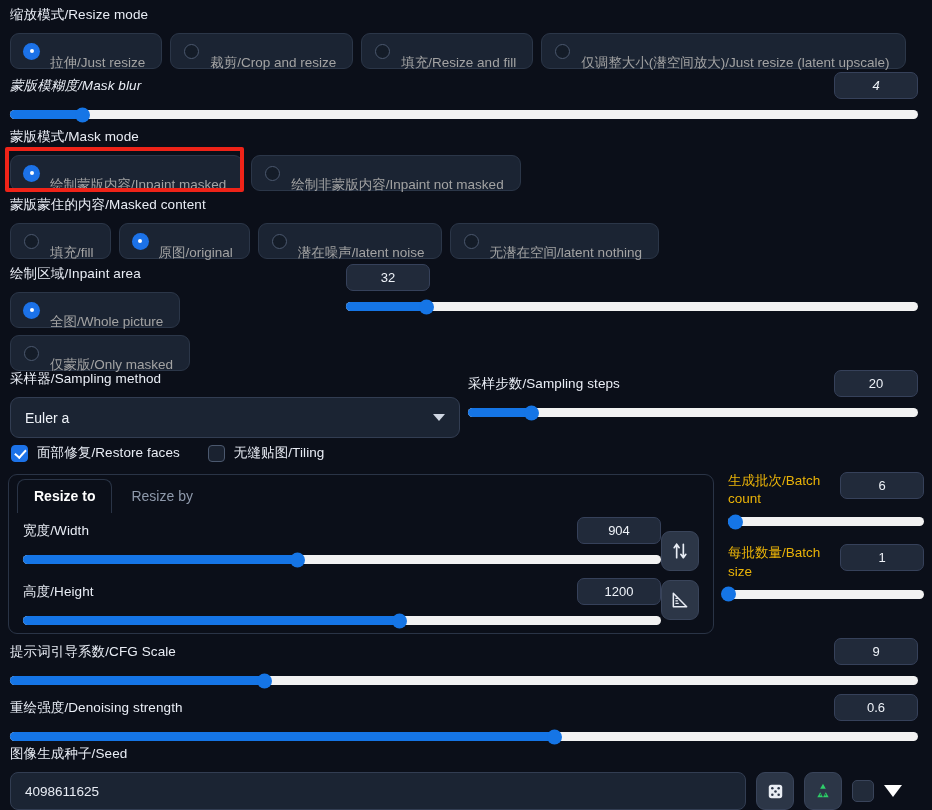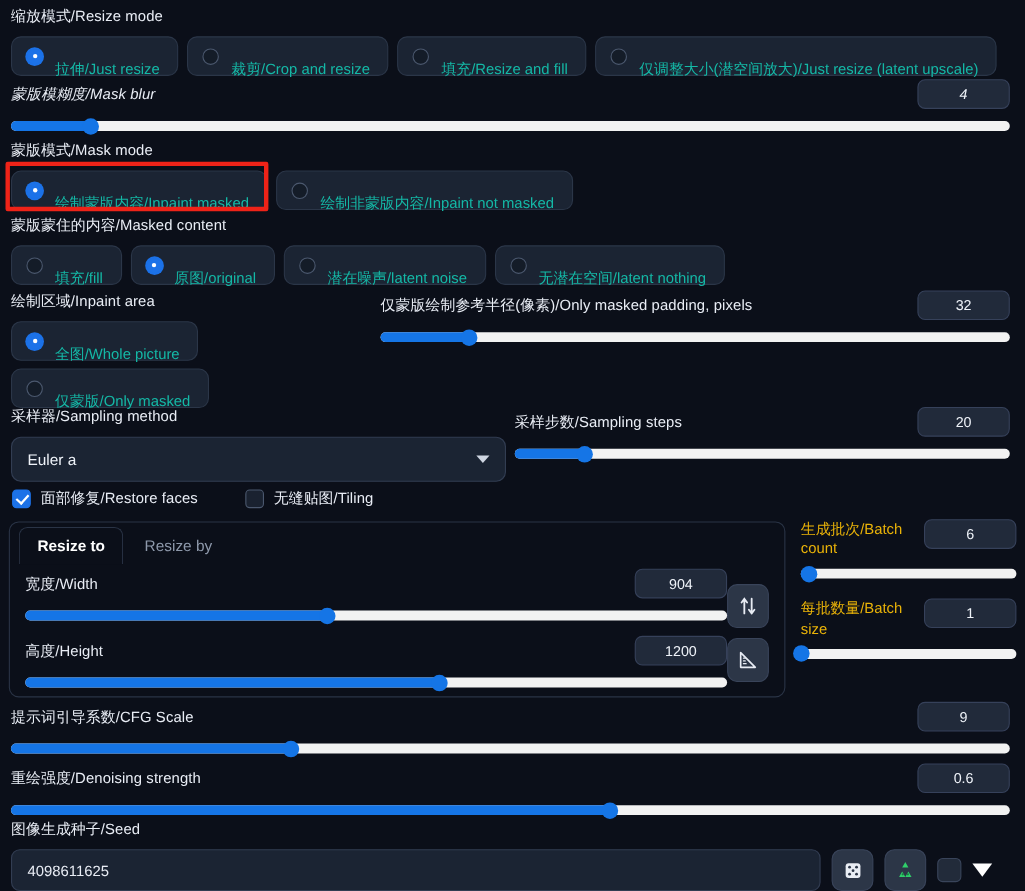--- a/index.html
+++ b/index.html
@@ -32,21 +32,21 @@
   .pill {
     display: flex; align-items: center; gap: 11px;
     background: #1b2433;
     border: 1px solid #2b3648;
     border-radius: 9px;
     padding: 9px 16px 9px 13px;
     height: 36px;
     cursor: pointer;
     white-space: nowrap;
   }
-  .pill .ptxt { font-size: 13.5px; color: #14b8a6; margin-top: 24px; }
+  .pill .ptxt { font-size: 13.5px; color: #a3a3a3; margin-top: 24px; }
   .radio {
     width: 15px; height: 15px; border-radius: 50%;
     border: 1px solid #4b586e;
     background: #141c28;
     flex: 0 0 auto;
     position: relative;
   }
   .radio.on {
     background: #1c72e8;
     border-color: #1c72e8;
@@ -101,21 +101,21 @@
     height: 41px;
     display: flex; align-items: center;
     padding: 0 14px;
     justify-content: space-between;
     cursor: pointer;
   }
   .dropdown .dval { font-size: 14px; color: #eef2f8; }
   .caret { width: 0; height: 0; border-left: 6px solid transparent; border-right: 6px solid transparent; border-top: 7px solid #cfd6e2; }
 
   
-  .checks { display: flex; align-items: center; gap: 43px; }
+  .checks { display: flex; align-items: center; gap: 28px; }
   .chk-item { display: flex; align-items: center; gap: 9px; cursor: pointer; }
   .chkbox {
     width: 17px; height: 17px;
     border-radius: 4px;
     border: 1px solid #4b586e;
     background: #1a2230;
     position: relative;
     flex: 0 0 auto;
   }
   .chkbox.on { background: #1c72e8; border-color: #1c72e8; }
@@ -302,21 +302,20 @@
       </div>
       <div class="pill">
         <span class="radio"></span>
         <span class="ptxt">仅蒙版/Only masked</span>
       </div>
     </div>
   </div>
 
   <div class="slider-block" style="position:absolute; left:346px; top:264px; width:572px;">
     <div class="slider-head">
-      <div class="label">仅蒙版绘制参考半径(像素)/Only masked padding, pixels</div>
       <div class="numbox">32</div>
     </div>
     <div class="track">
       <div class="fill" style="width:14%"></div>
       <div class="thumb" style="left:14%"></div>
     </div>
   </div>
 
   <div style="position:absolute; left:10px; top:370px; width:450px;">
     <div class="label">采样器/Sampling method</div>

